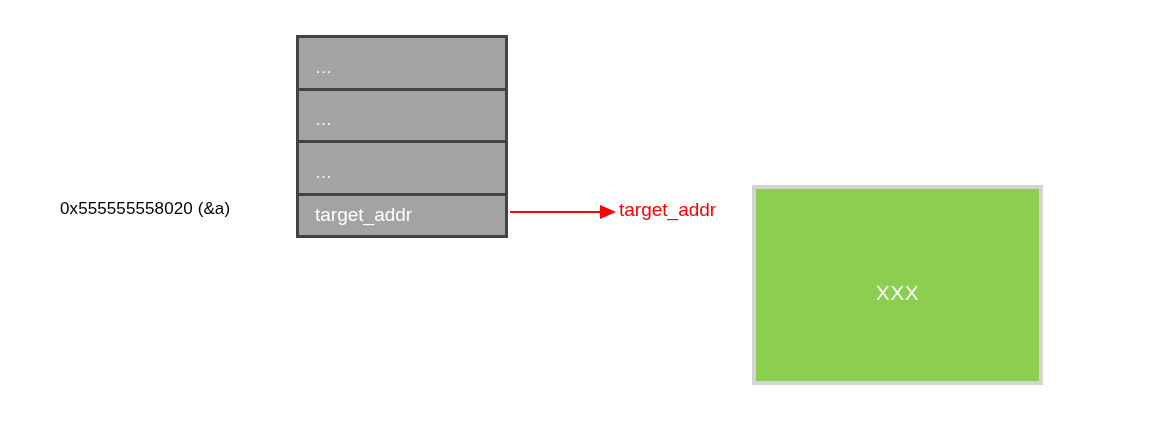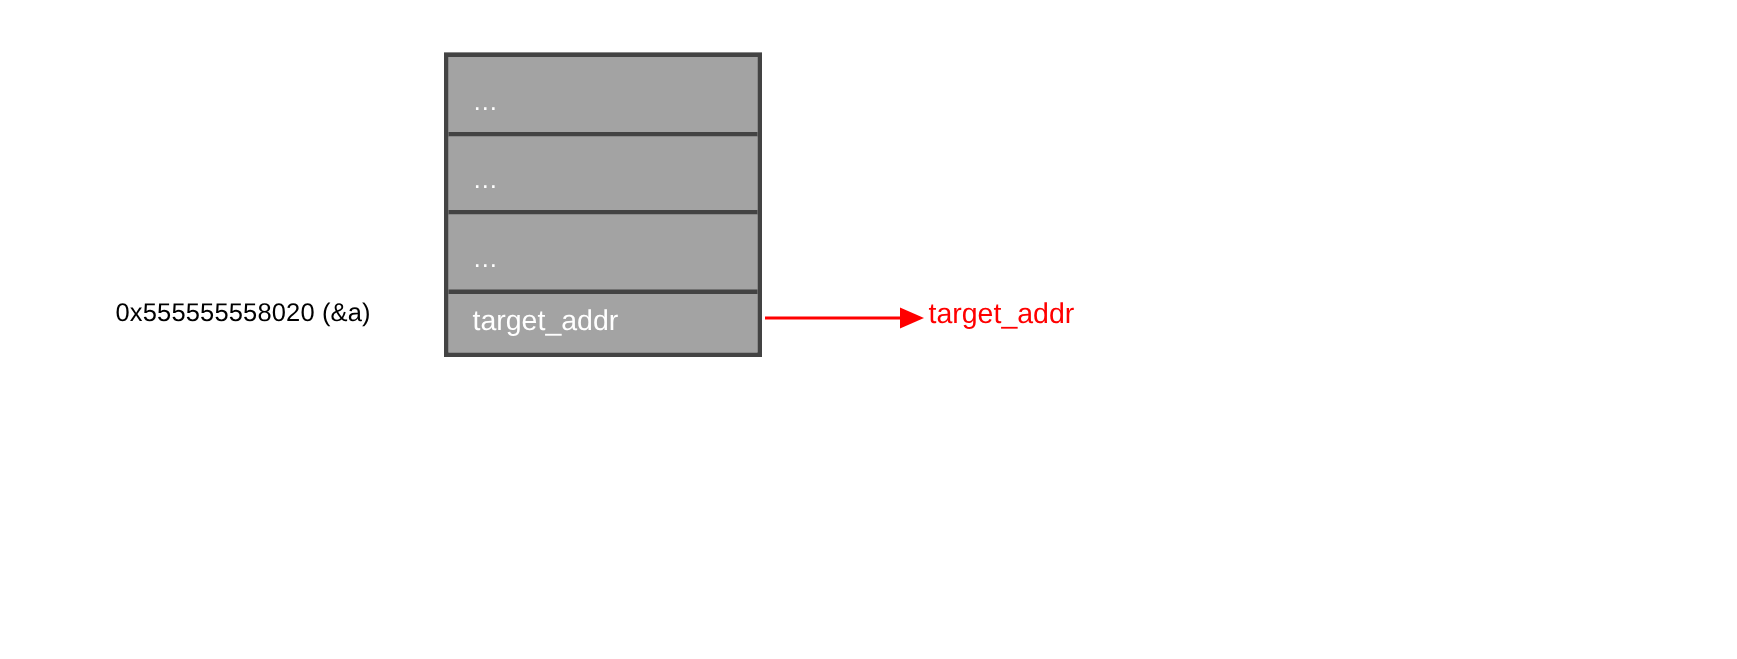--- a/index.html
+++ b/index.html
@@ -15,21 +15,21 @@
   }
   #canvas {
     position: relative;
     width: 1158px;
     height: 439px;
   }
 
   
   .addr-label {
     position: absolute;
-    left: 77px;
+    left: 60px;
     top: 199px;
     font-size: 17px;
     color: #000000;
     white-space: nowrap;
     letter-spacing: 0.1px;
   }
 
   
   .stack {
     position: absolute;
@@ -133,14 +133,17 @@
 
   <div class="arrow">
     <svg width="112" height="24" viewBox="0 0 112 24">
       <line x1="2" y1="12" x2="94" y2="12" stroke="#ff0000" stroke-width="2"></line>
       <polygon points="92,5 108,12 92,19" fill="#ff0000"></polygon>
     </svg>
   </div>
 
   <div class="red-label">target_addr</div>
 
+  <div class="green-block">
+    <div class="green-text">XXX</div>
+  </div>
 
 </div>
 
 </body></html>

